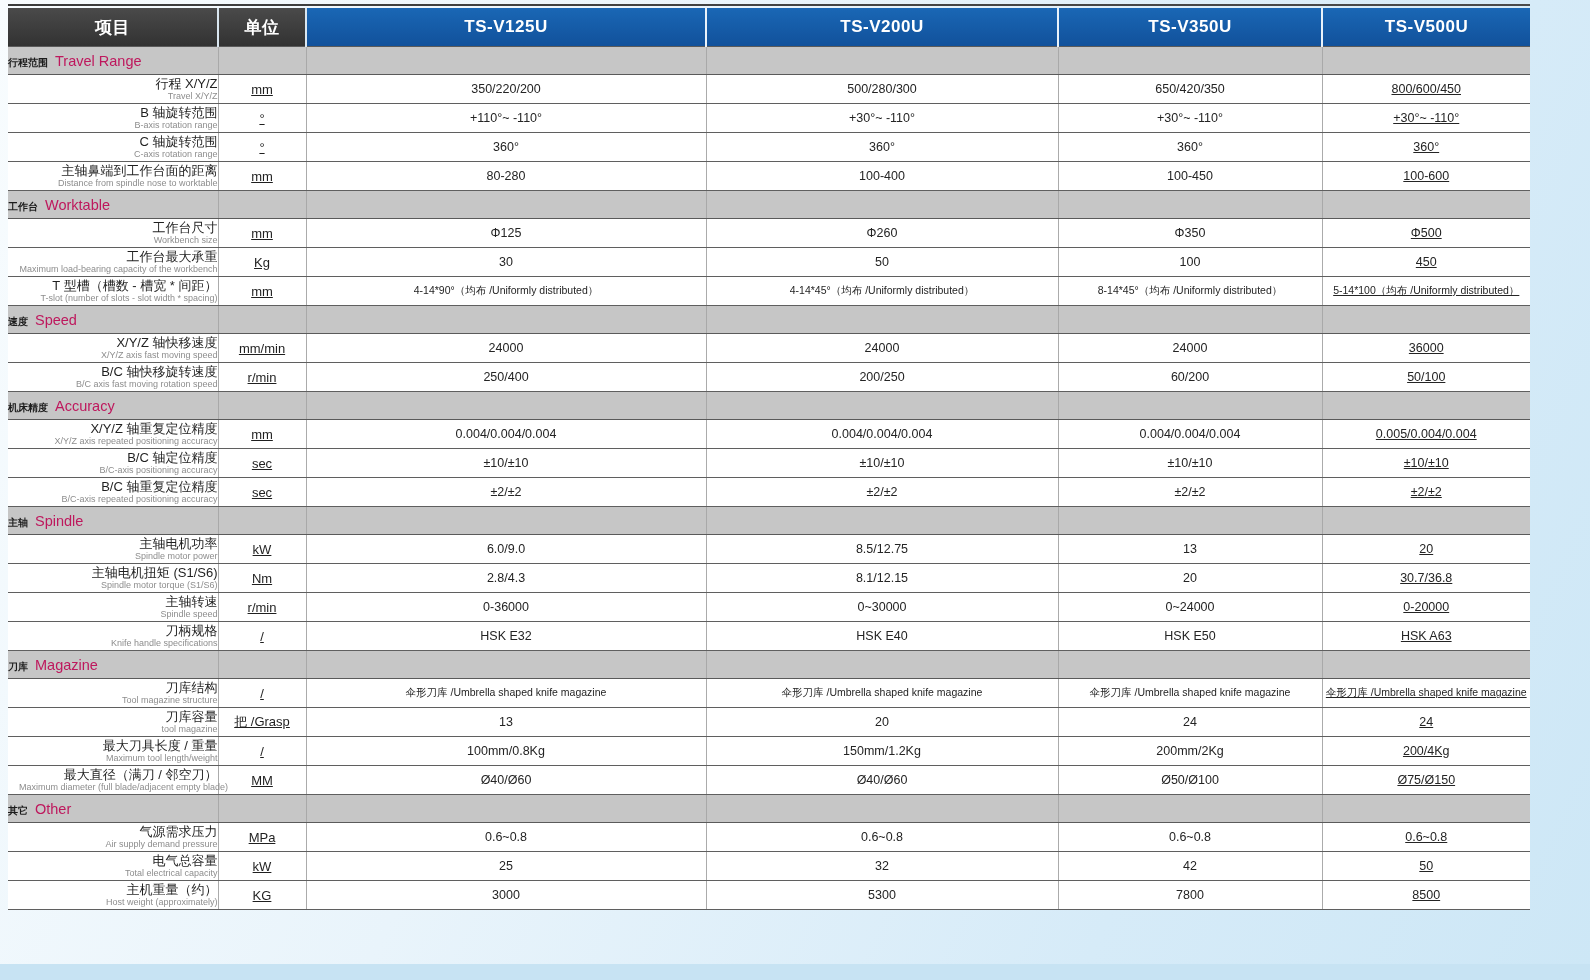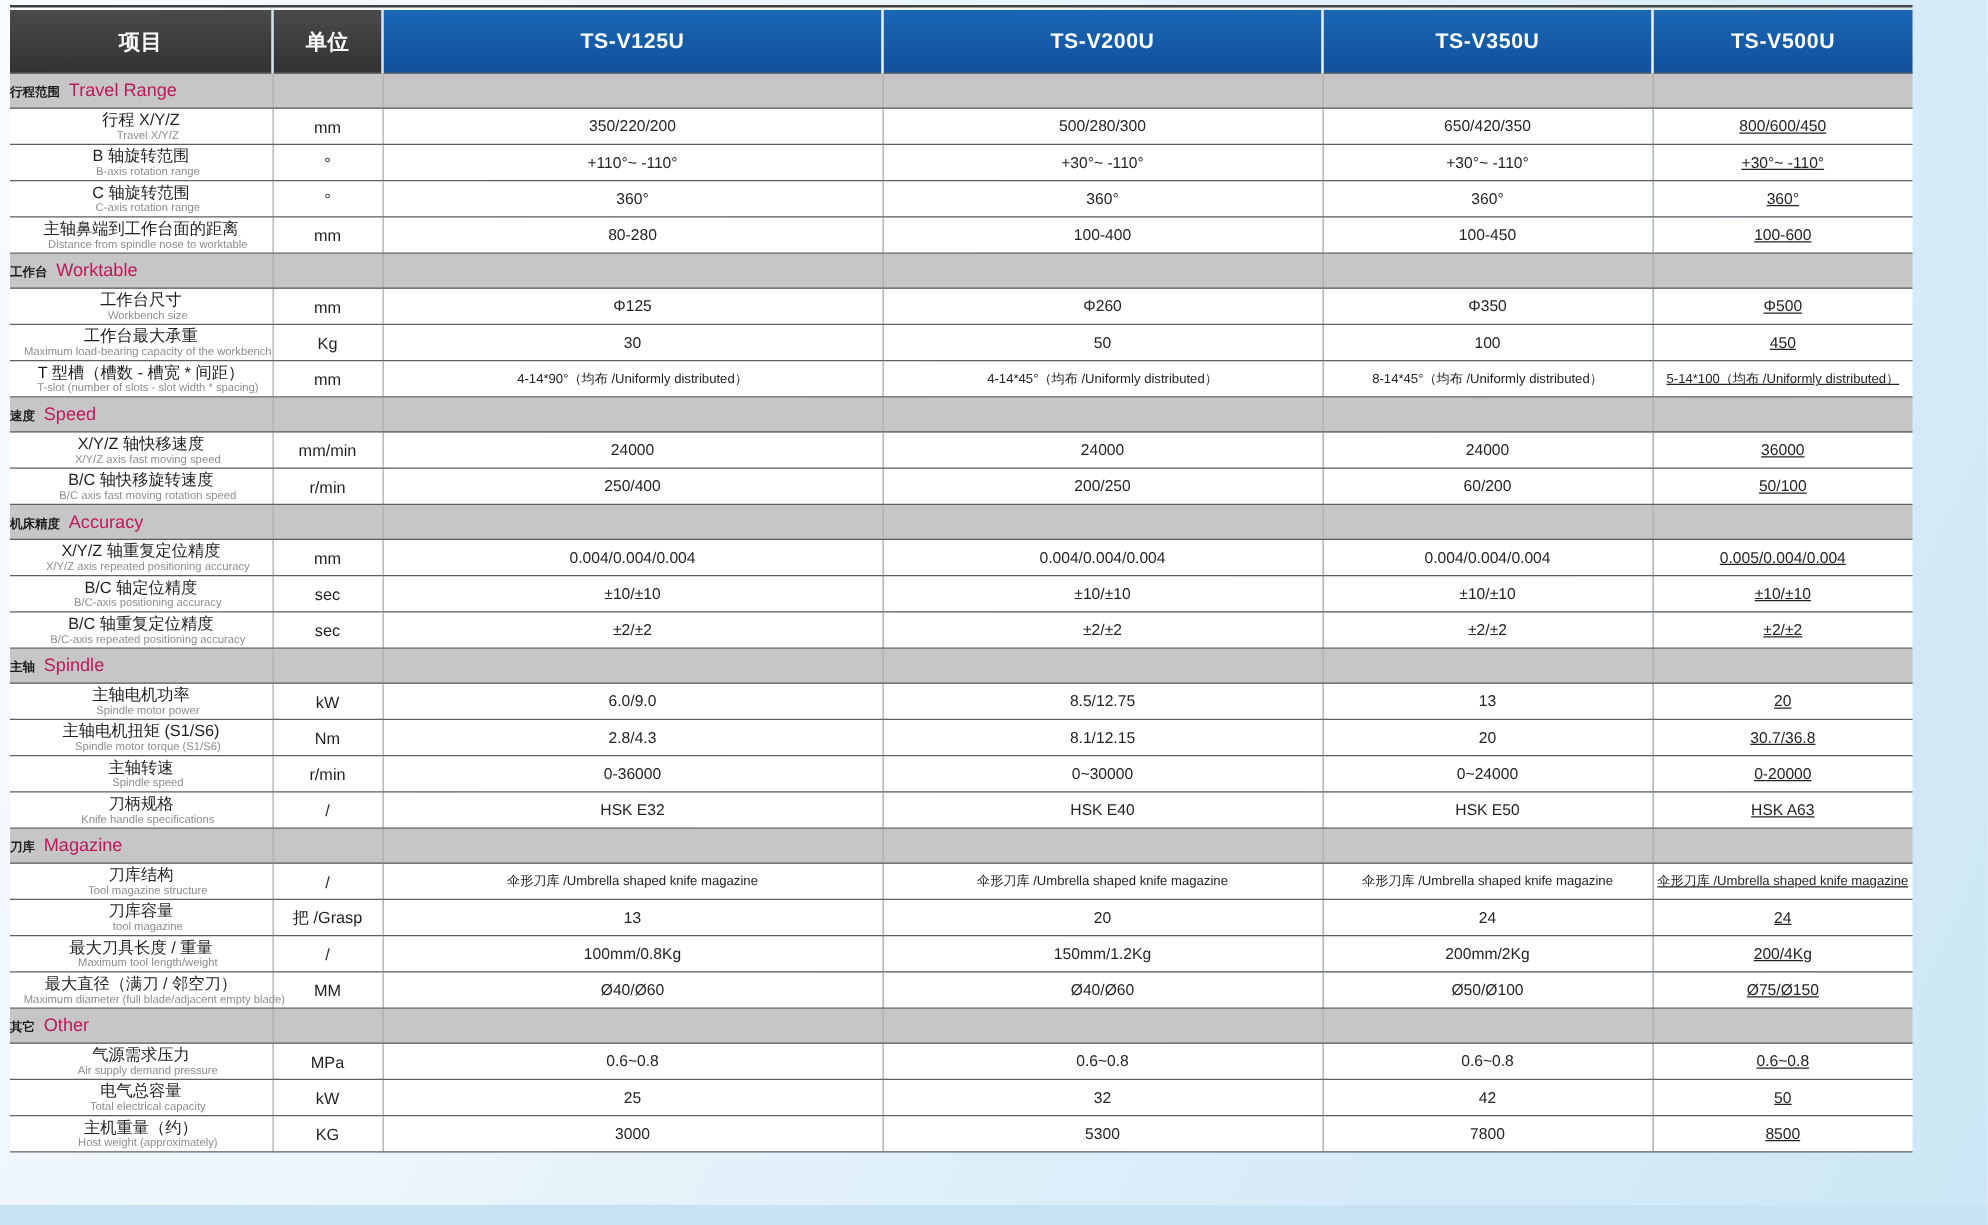--- a/index.html
+++ b/index.html
@@ -23,21 +23,21 @@
     margin-bottom: 2px;
   }
   table.spec {
     border-collapse: collapse;
     table-layout: fixed;
     width: 1522px;
   }
   table.spec th, table.spec td { padding: 0; vertical-align: middle; }
 
   thead th {
-    height: 50px;
+    height: 38px;
     color: #ffffff;
     font-size: 17px;
     font-weight: bold;
     letter-spacing: 0.5px;
     text-align: center;
   }
   th.dark {
     background: linear-gradient(#4a4a4a, #323232);
     border-right: 2px solid #d9e6f0;
   }
@@ -60,29 +60,30 @@
   .sec-en { font-size: 14.5px; color: #be185d; margin-left: 7px; }
 
   tr.data-row td {
     background: #ffffff;
     height: 28px;
     border-bottom: 1px solid #5f5f5f;
     border-right: 1px solid #ababab;
   }
   tr.data-row td:last-child { border-right: none; text-decoration: underline; }
 
-  td.label-cell { padding-left: 22px; text-align: center; white-space: nowrap; }
+  td.label-cell { padding-left: 22px; text-align: right; white-space: nowrap; }
   .lbl-zh { display: block; font-size: 13px; color: #1f1f1f; line-height: 1.1; }
   .lbl-en { display: block; font-size: 9px; color: #8d8d8d; line-height: 1.15; margin-left: 11px; }
 
   td.unit-cell {
     text-align: center;
     font-size: 13px;
     color: #1f1f1f;
     white-space: nowrap;
+    text-decoration: underline;
   }
   td.value-cell {
     text-align: center;
     font-size: 12.5px;
     color: #242424;
     white-space: nowrap;
     overflow: hidden;
   }
   tr.small-values td.value-cell { font-size: 10.5px; }
 

